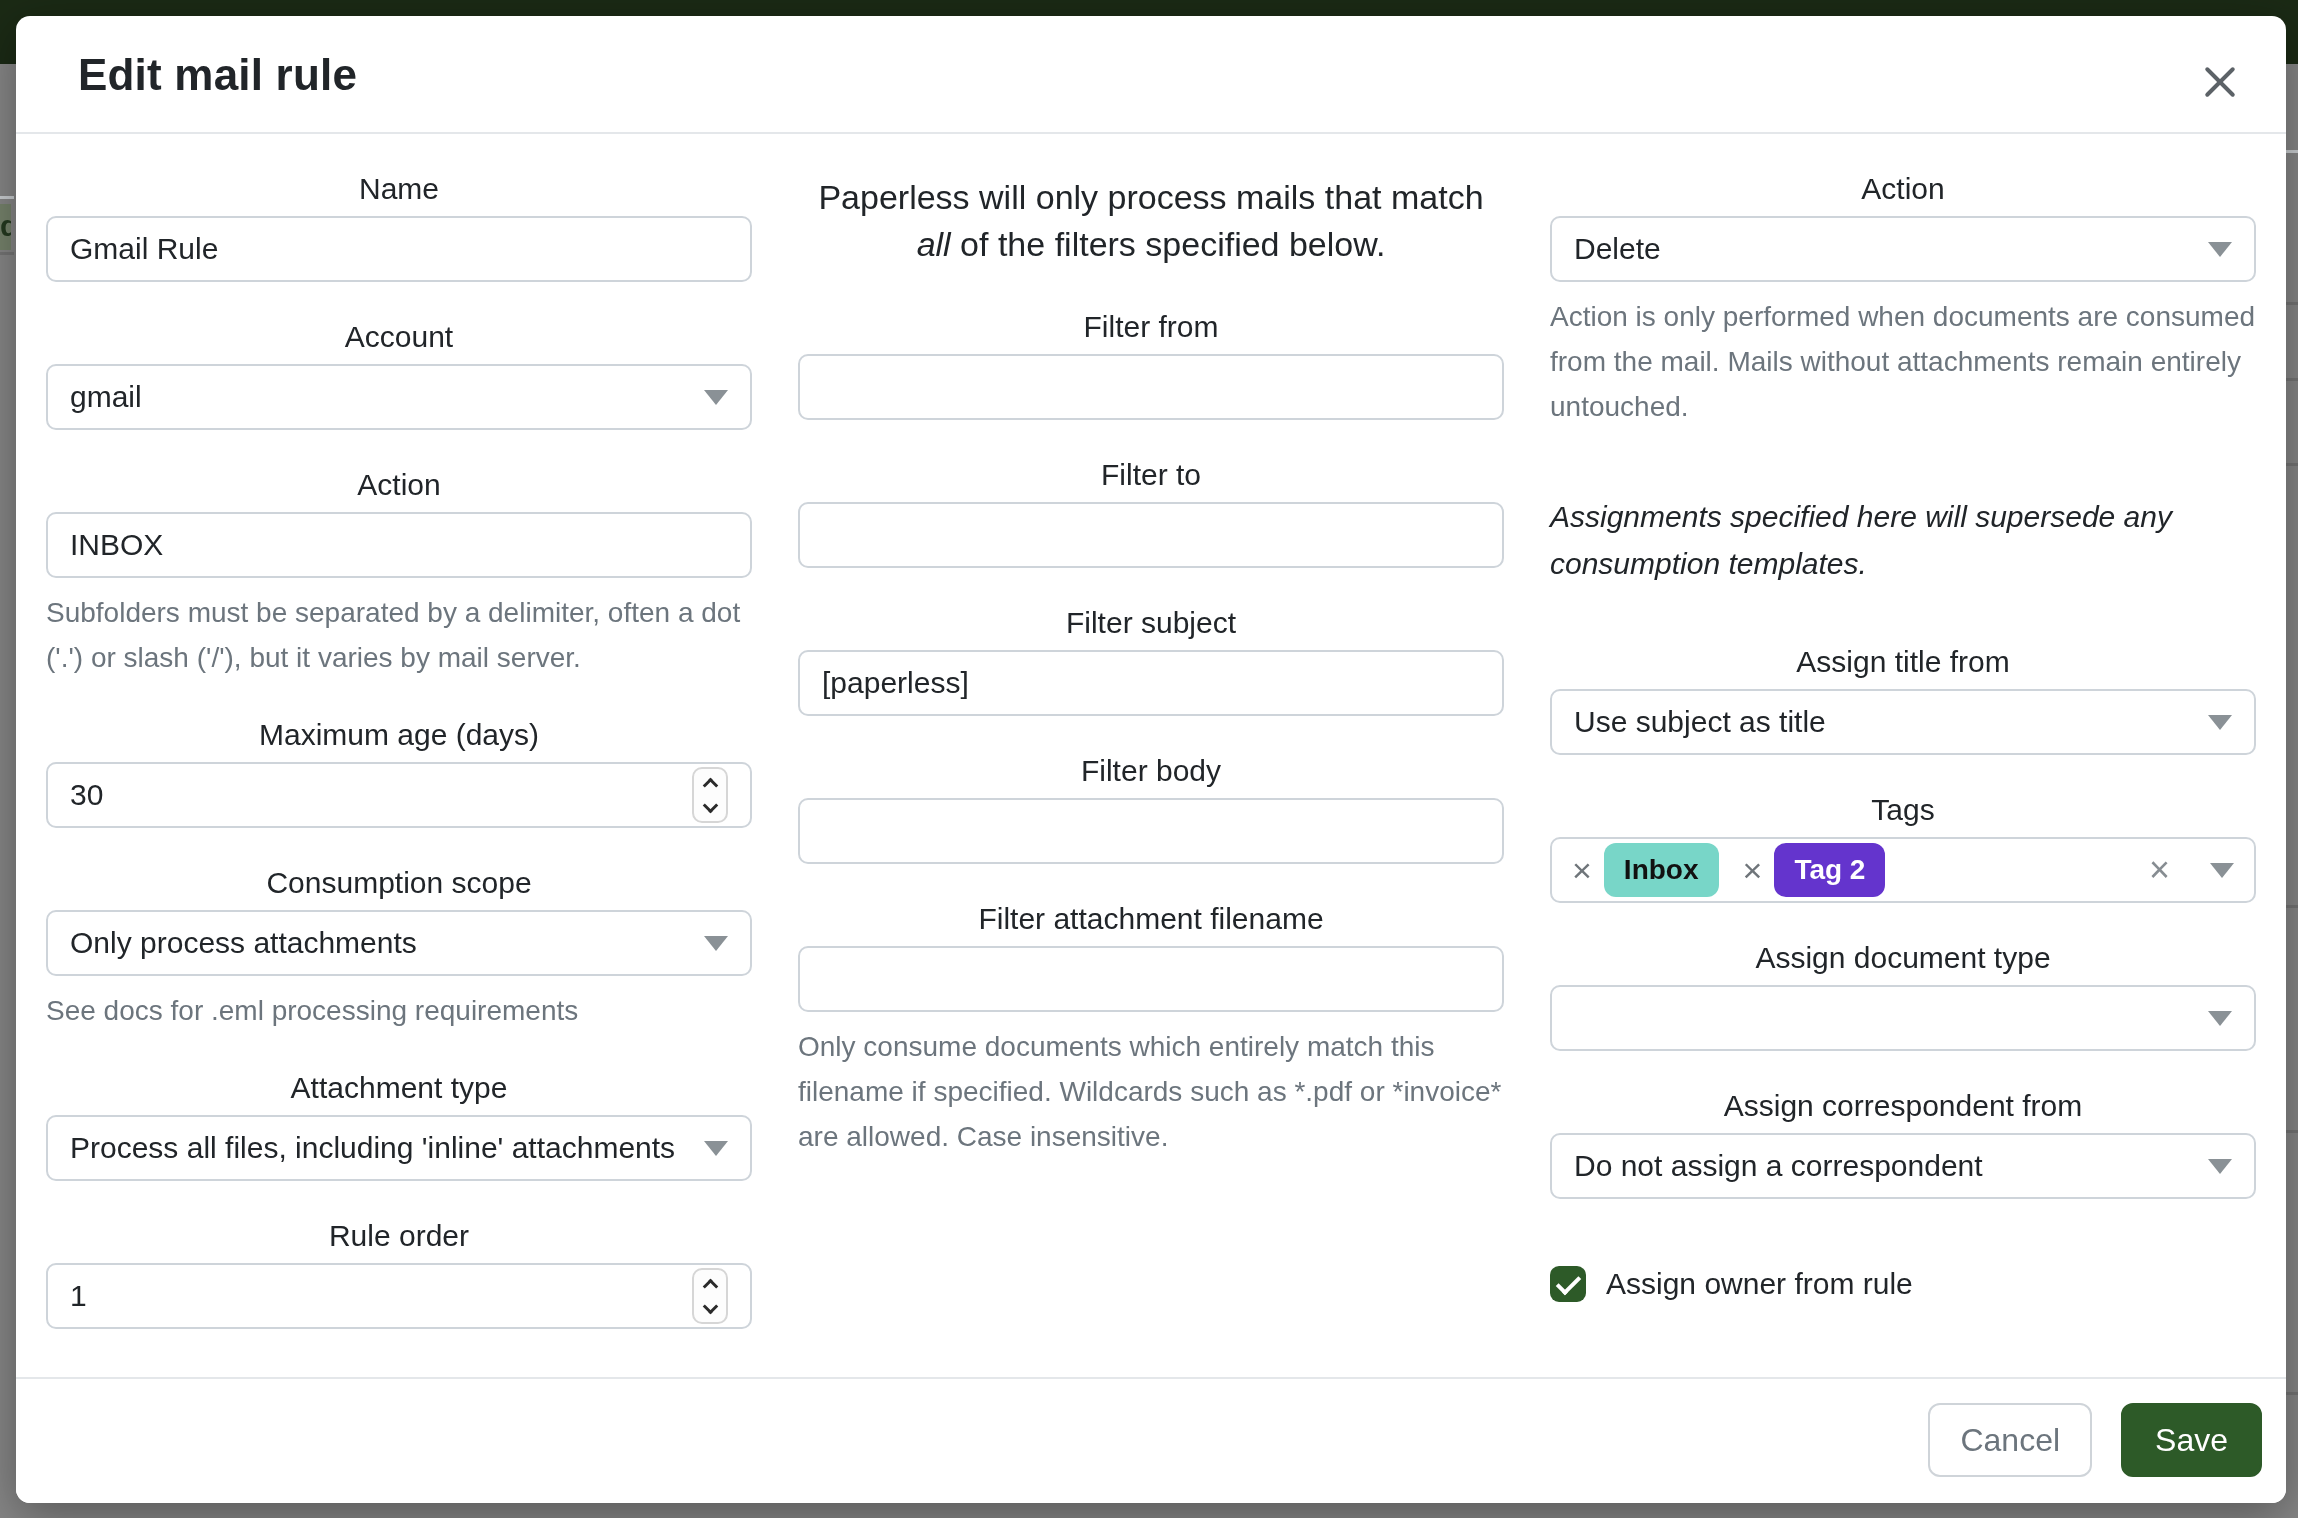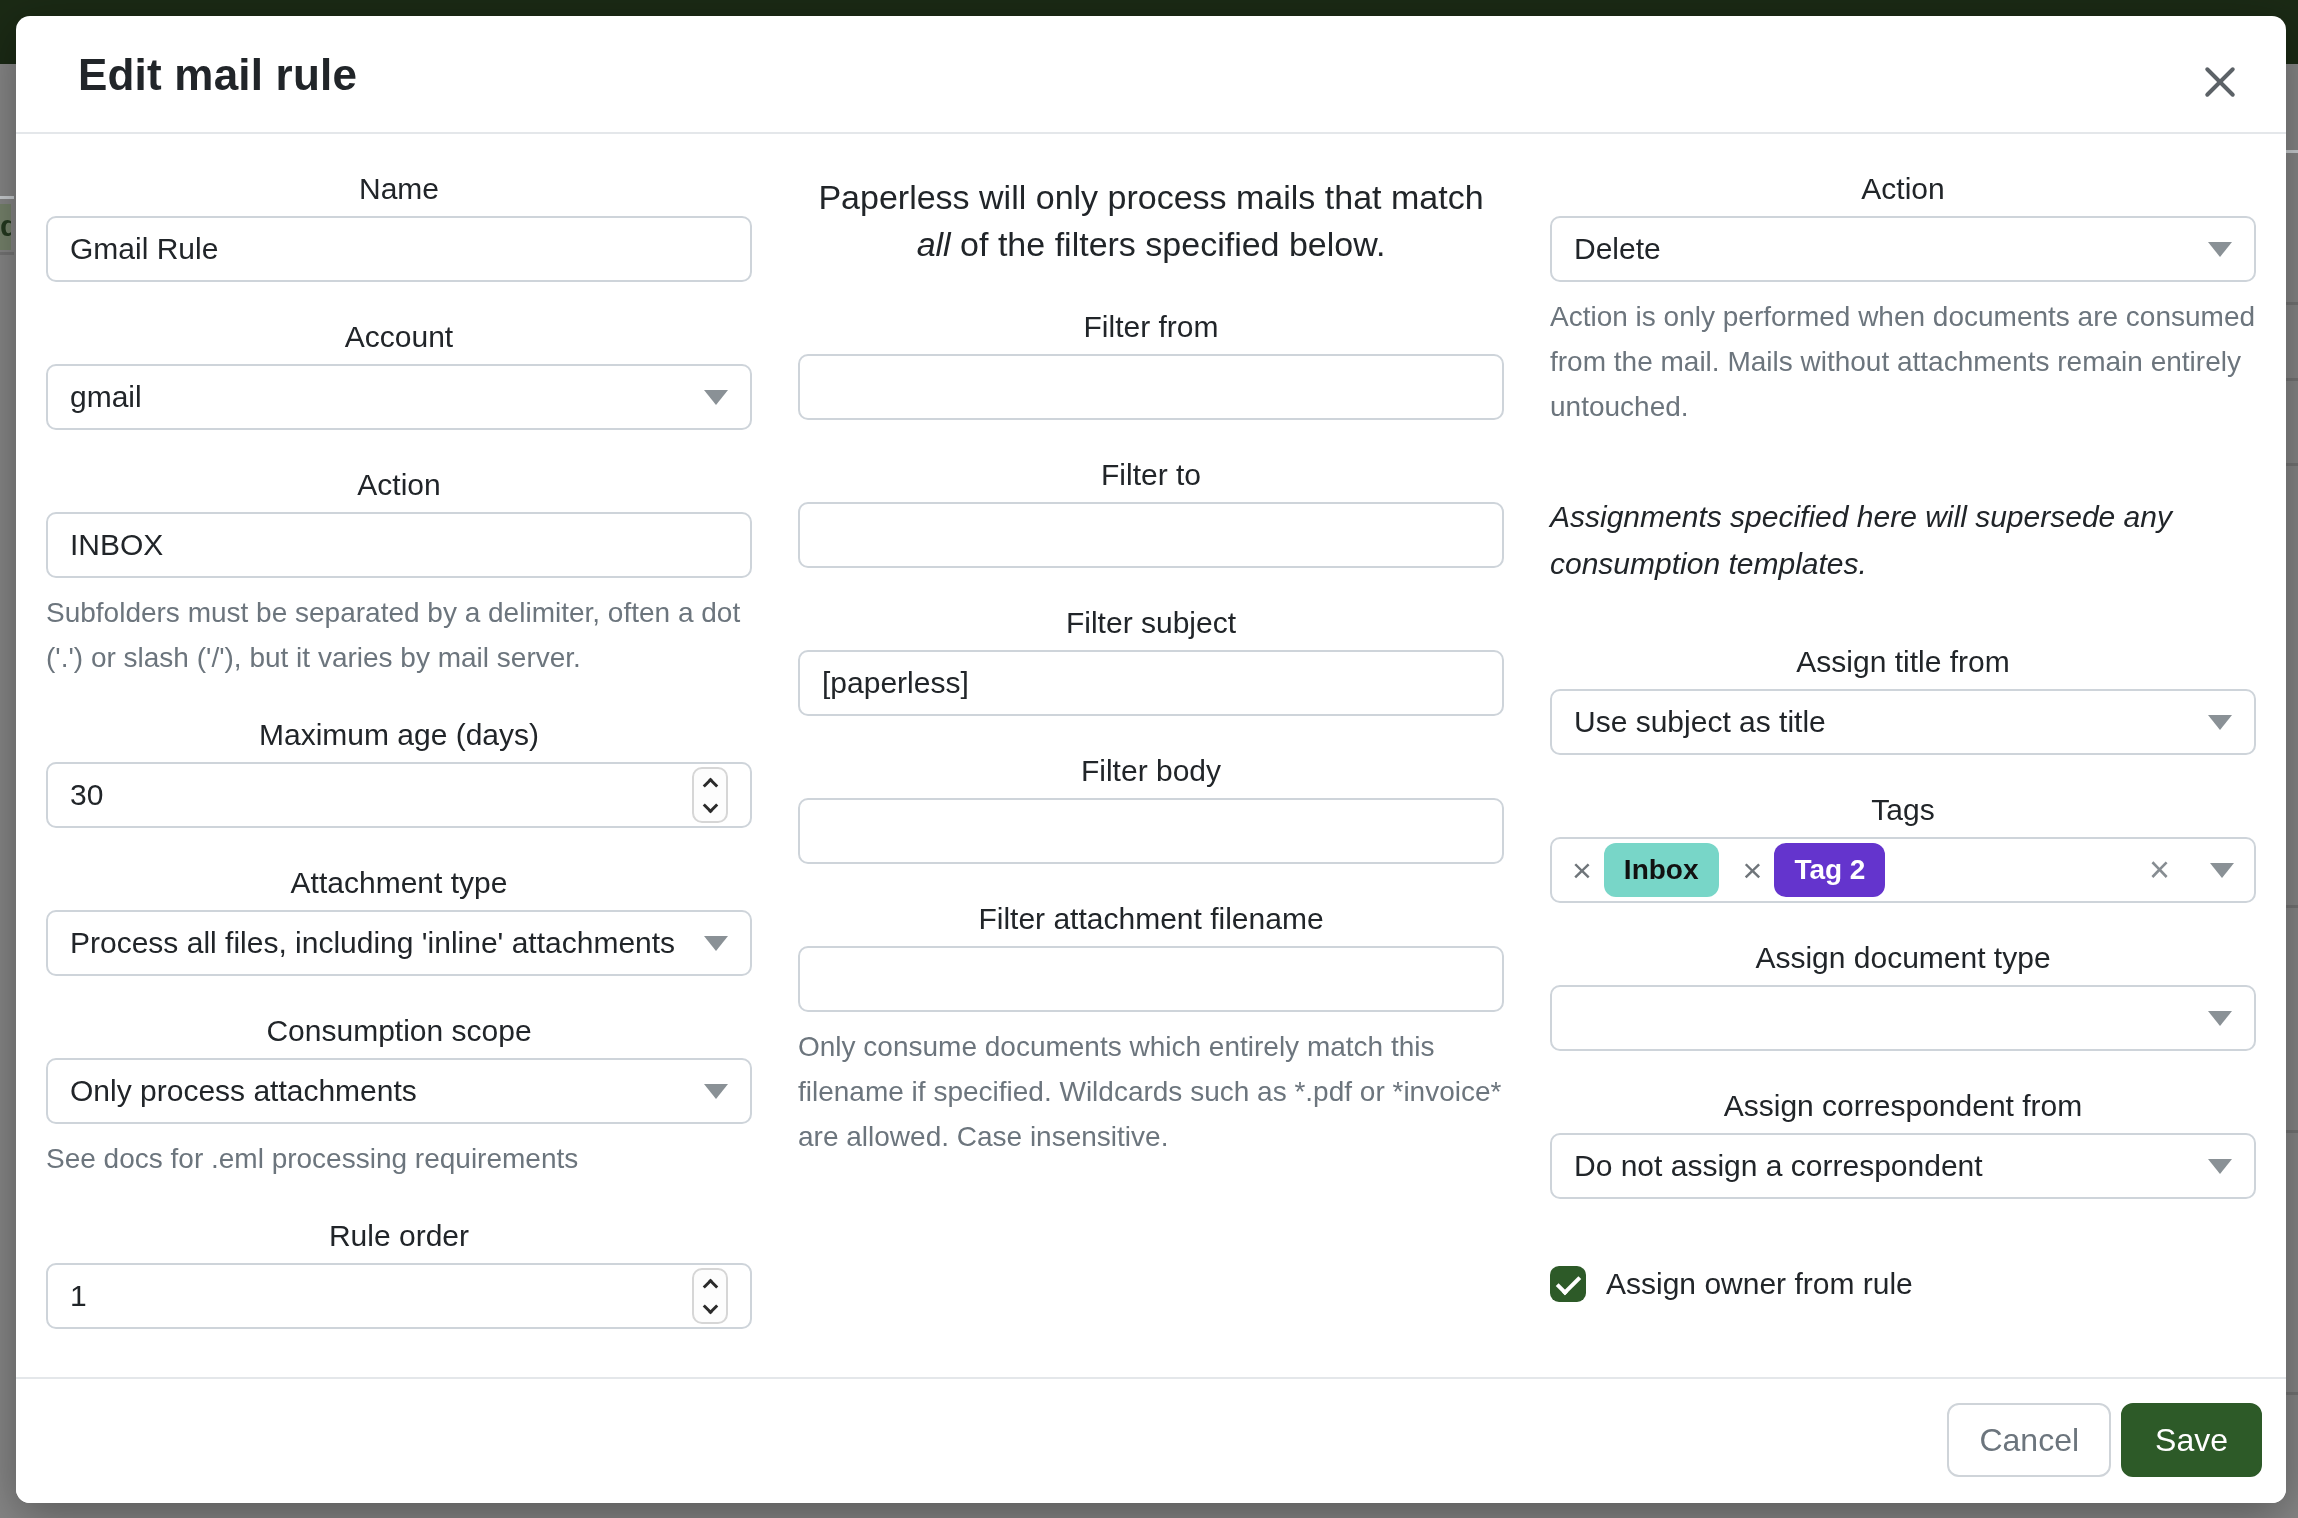--- a/index.html
+++ b/index.html
@@ -69,21 +69,21 @@
   
   .check-row{display:flex;align-items:center;margin-top:67px;}
   .checkbox{width:36px;height:36px;border-radius:9px;background:var(--primary-green);position:relative;
             flex:0 0 auto;margin-right:20px;cursor:pointer;}
   .checkbox::after{content:"";position:absolute;left:12px;top:5px;width:9px;height:19px;
             border:solid #fff;border-width:0 4px 4px 0;transform:rotate(45deg);}
   .check-row label{font-size:30px;cursor:pointer;}
 
   
   .modal-footer{position:absolute;left:0;right:0;bottom:0;border-top:2px solid var(--divider);
-                padding:24px 24px 26px 24px;display:flex;justify-content:flex-end;gap:10px;background:#fff;
+                padding:24px 24px 26px 24px;display:flex;justify-content:flex-end;gap:29px;background:#fff;
                 border-radius:0 0 14px 14px;}
   .btn{height:74px;border-radius:12px;font-size:32px;font-family:inherit;padding:0 30px;cursor:pointer;}
   .btn-cancel{background:#fff;border:2px solid #cfd4d9;color:var(--muted);}
   .btn-save{background:var(--primary-green);border:2px solid var(--primary-green);color:#fff;font-weight:400;padding:0 32px;}
 </style>
 </head>
 <body>
 
 <div class="bg-topbar"></div>
 <div class="bg-line left light" style="top:196px"></div>
@@ -138,34 +138,34 @@
         <div class="control">
           <input type="text" value="30" style="">
           <span class="stepper">
             <span class="chev up"></span>
             <span class="chev down"></span>
           </span>
         </div>
       </div>
 
       <div class="group">
+        <label>Consumption scope</label>
+        <div class="control select">
+          <span class="value">Only process attachments</span>
+          <span class="caret"></span>
+        </div>
+        <div class="hint">See docs for .eml processing requirements</div>
+      </div>
+
+      <div class="group">
         <label>Attachment type</label>
         <div class="control select">
           <span class="value">Process all files, including 'inline' attachments</span>
           <span class="caret"></span>
         </div>
-      </div>
-
-      <div class="group">
-        <label>Consumption scope</label>
-        <div class="control select">
-          <span class="value">Only process attachments</span>
-          <span class="caret"></span>
-        </div>
-        <div class="hint">See docs for .eml processing requirements</div>
       </div>
 
       <div class="group">
         <label>Rule order</label>
         <div class="control">
           <input type="text" value="1" style="">
           <span class="stepper">
             <span class="chev up"></span>
             <span class="chev down"></span>
           </span>

